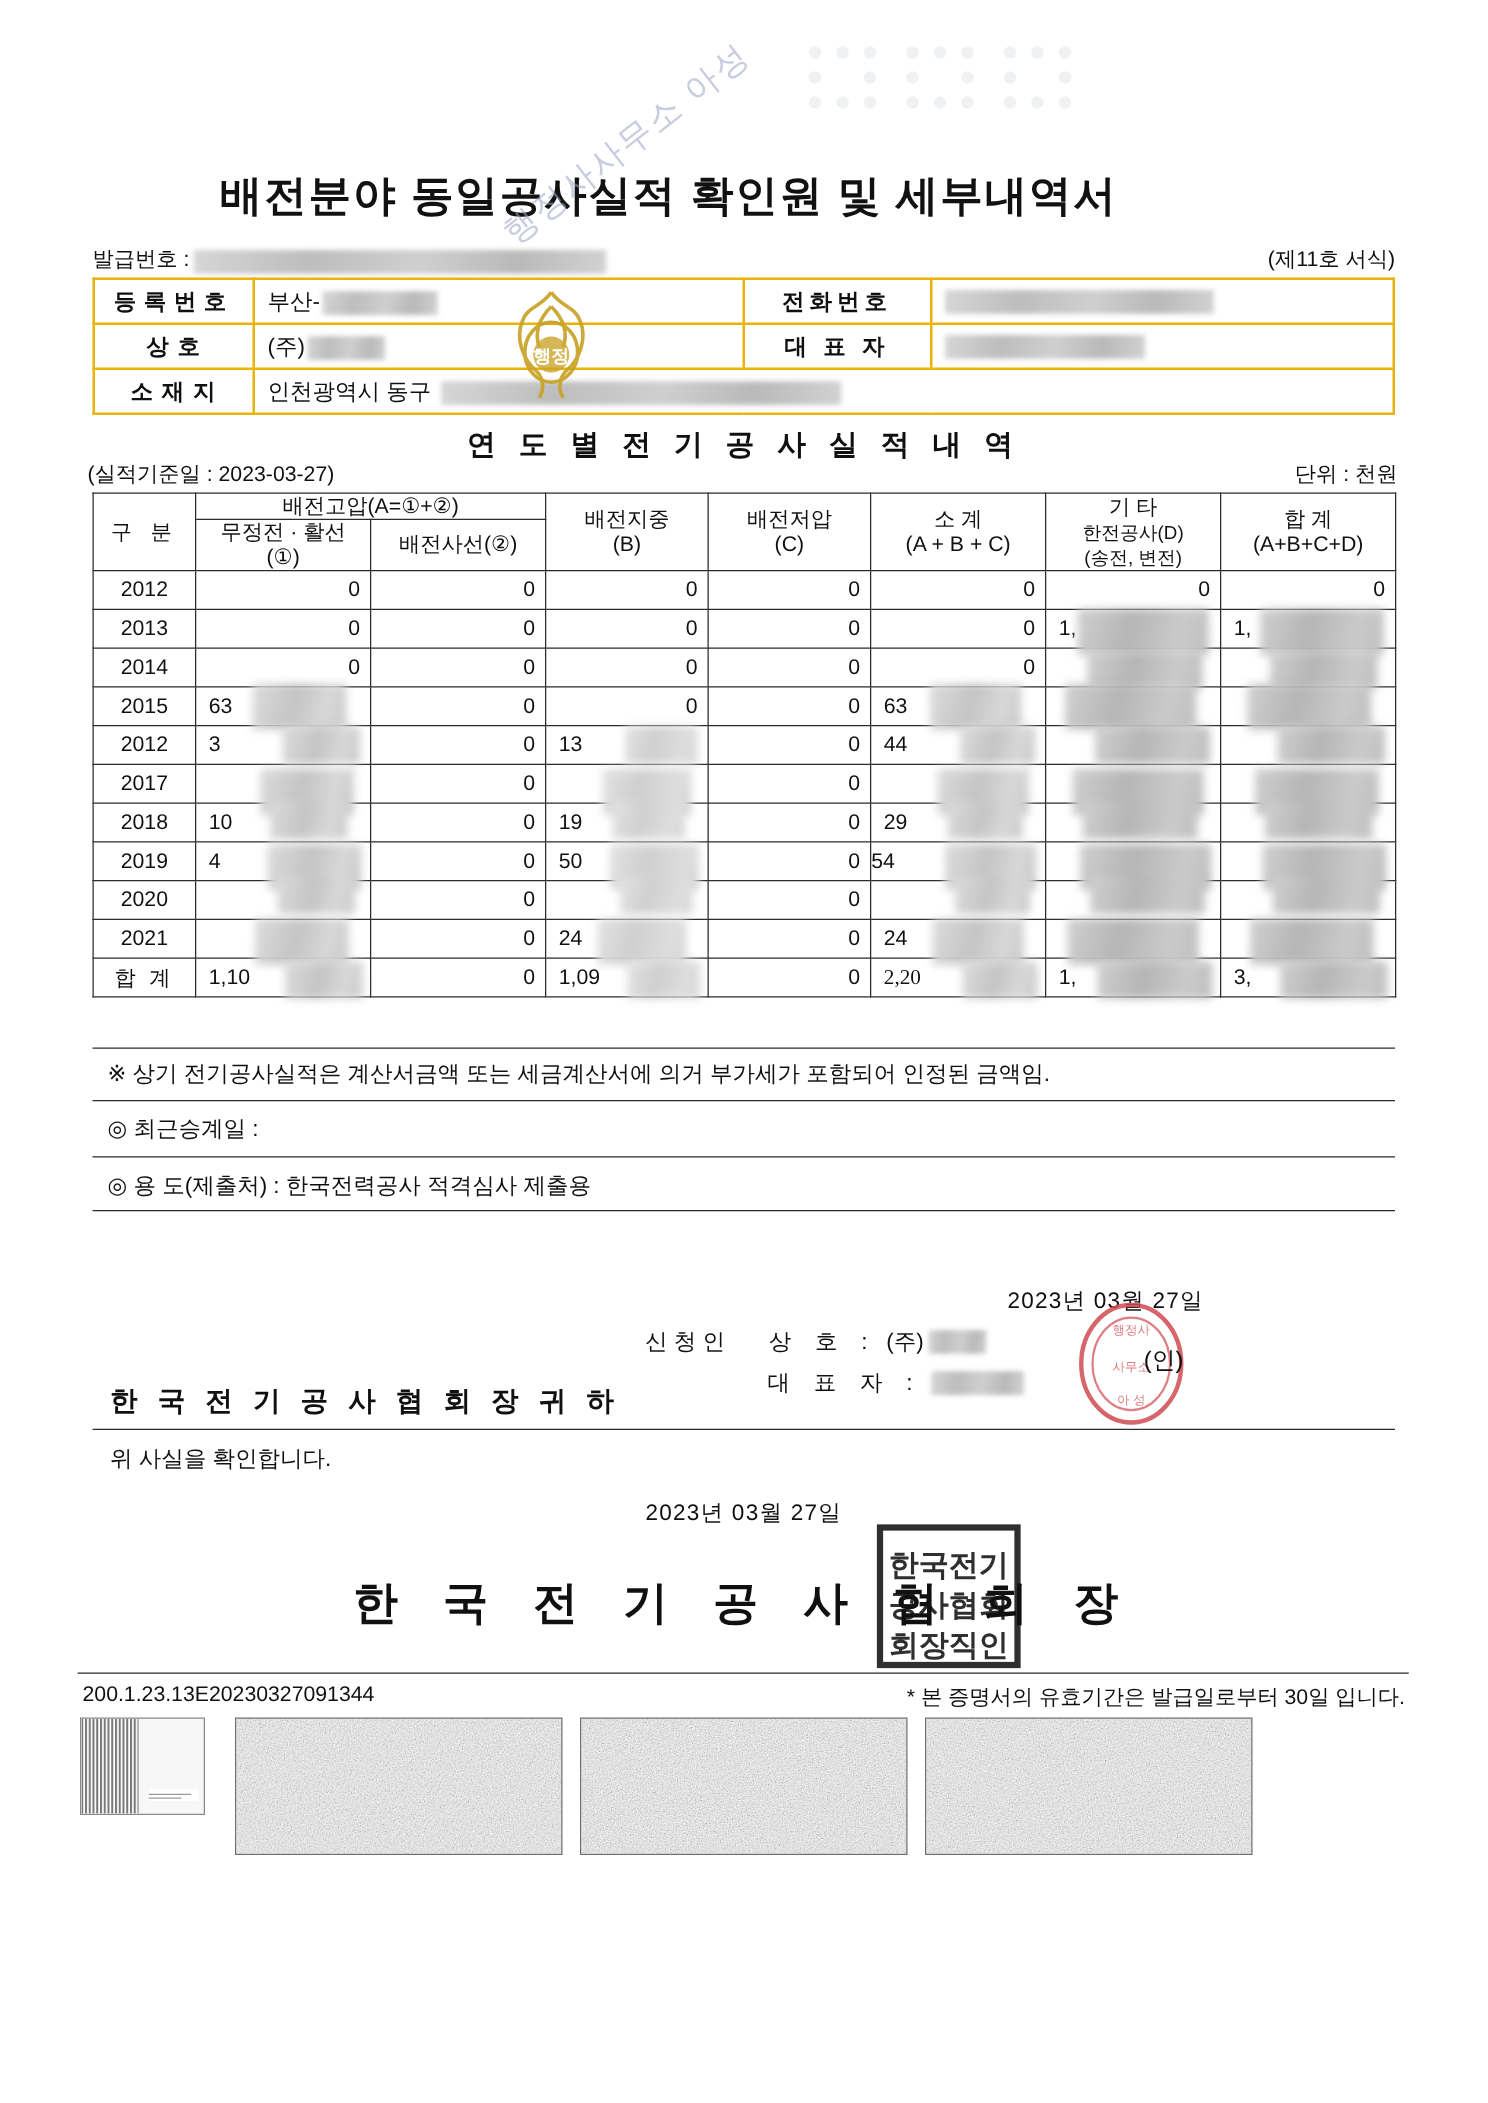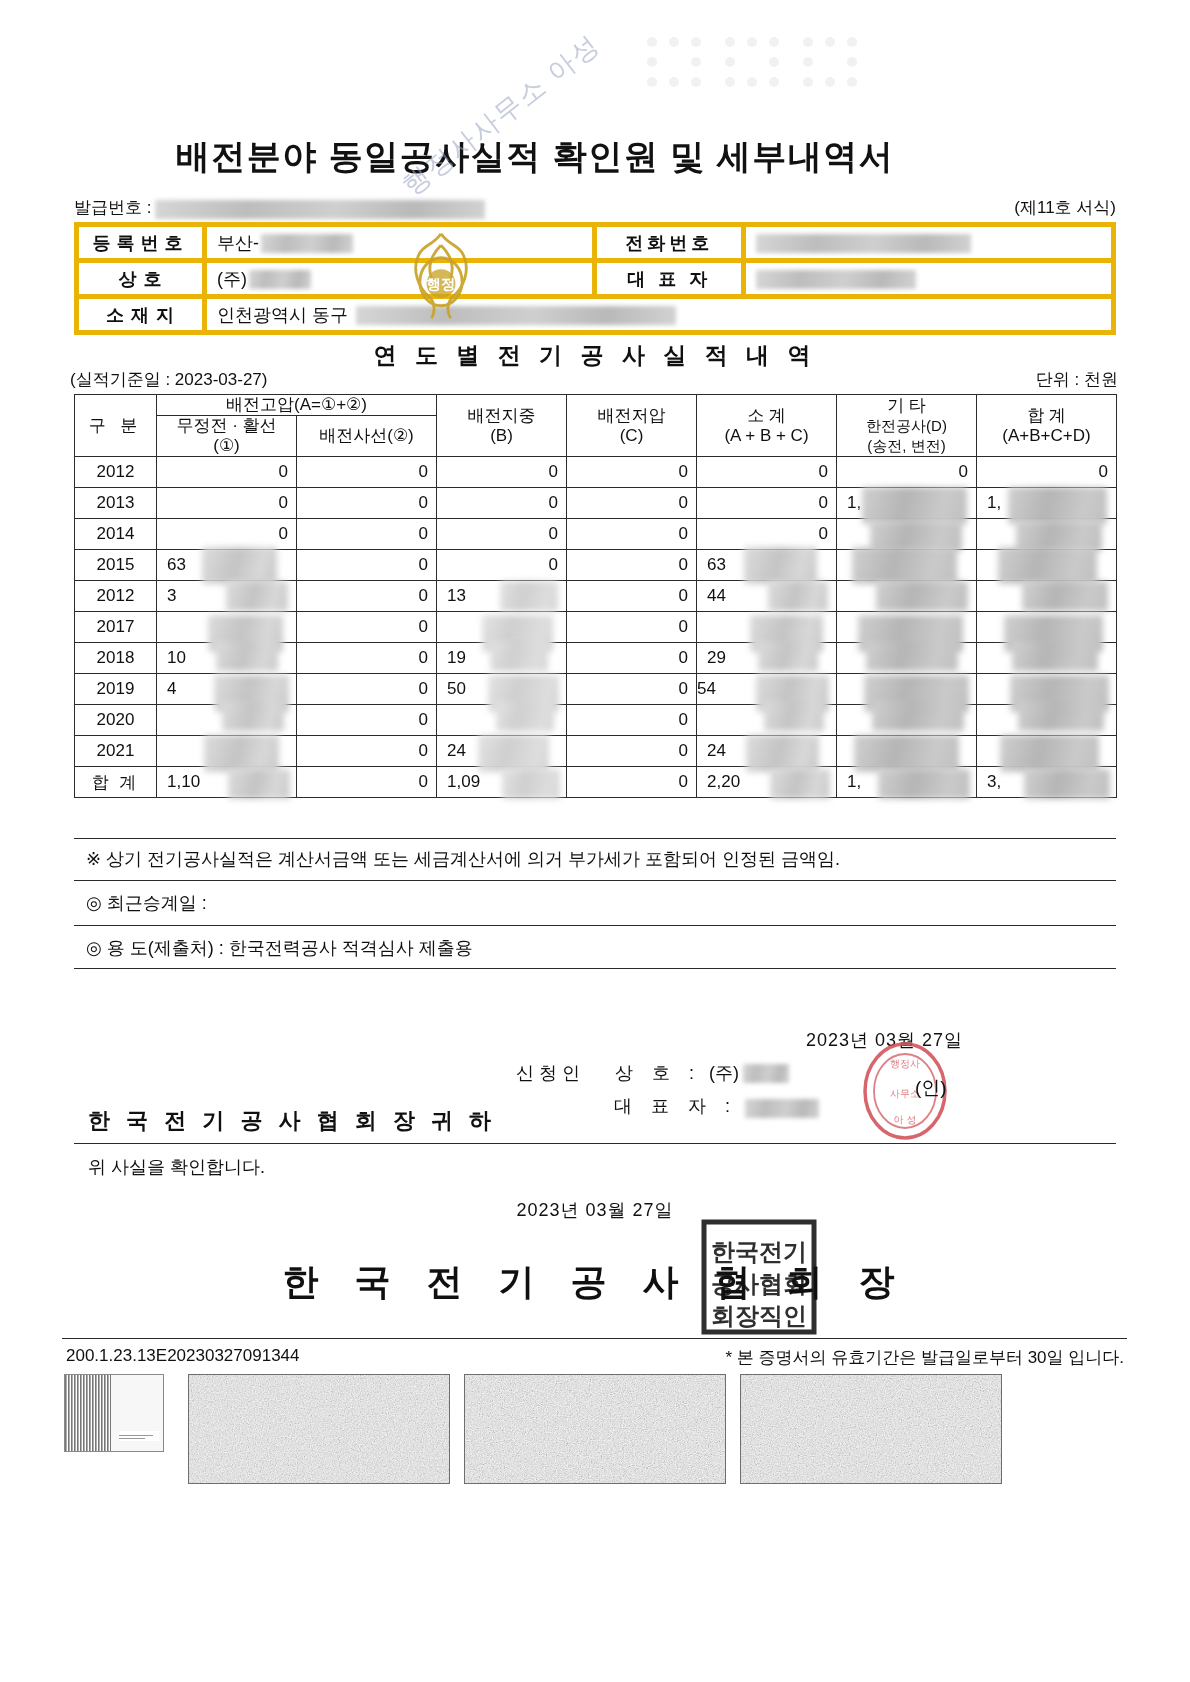--- a/index.html
+++ b/index.html
@@ -88,21 +88,21 @@
 
   
   table.info {
     position: absolute;
     left: 74px; top: 222px;
     width: 1042px;
     border-collapse: collapse;
     font-size: 18px;
   }
   table.info td {
-    border: 5px solid #eab308;
+    border: 2px solid #eab308;
     height: 36px;
     padding: 0 10px;
     vertical-align: middle;
   }
   td.lbl {
     width: 128px;
     text-align: center;
     font-weight: bold;
     letter-spacing: 6px;
     padding-left: 14px;
@@ -542,21 +542,21 @@
           <td class="num" style="text-align: left; padding-left: 10px;"><span>24</span><span class="cellblur cb-l" style="width: 73px; height: 37px; right: 17px; top: -1px;"></span></td>
           <td class="num"><span></span><span class="cellblur cb-h" style="width: 105px; height: 37px; right: 17px; top: -1px;"></span></td>
           <td class="num"><span></span><span class="cellblur cb-h" style="width: 99px; height: 37px; right: 17px; top: -1px;"></span></td>
         </tr>
         <tr class="total">
           <td class="year">합 계</td>
           <td class="num" style="text-align: left; padding-left: 10px;"><span>1,10</span><span class="cellblur cb-l" style="width: 62px; height: 30px; right: 6px; top: 2px;"></span></td>
           <td class="num"><span>0</span></td>
           <td class="num" style="text-align: left; padding-left: 10px;"><span>1,09</span><span class="cellblur cb-m" style="width: 58px; height: 30px; right: 6px; top: 2px;"></span></td>
           <td class="num"><span>0</span></td>
-          <td class="num" style="text-align: left; padding-left: 10px;"><span>2,20</span><span class="cellblur cb-l" style="width: 60px; height: 30px; right: 6px; top: 2px;"></span></td>
+          <td class="num" style="text-align: left; padding-left: 10px; font-family: Liberation Serif, serif;"><span>2,20</span><span class="cellblur cb-l" style="width: 60px; height: 30px; right: 6px; top: 2px;"></span></td>
           <td class="num" style="text-align: left; padding-left: 10px;"><span>1,</span><span class="cellblur cb-h" style="width: 92px; height: 30px; right: 6px; top: 2px;"></span></td>
           <td class="num" style="text-align: left; padding-left: 10px;"><span>3,</span><span class="cellblur cb-h" style="width: 86px; height: 30px; right: 6px; top: 2px;"></span></td>
         </tr>
       </tbody>
   </table>
 
   <div class="note-line" style="top:838px;"></div>
   <div class="note" style="top:846px;">※ 상기 전기공사실적은 계산서금액 또는 세금계산서에 의거 부가세가 포함되어 인정된 금액임.</div>
 
   <div class="note-line" style="top:880px;"></div>
@@ -569,21 +569,21 @@
 
   <div class="sig-date" style="left:806px; top:1028px;">2023년  03월  27일</div>
 
   <div class="sig-row" style="left:516px; top:1061px;">
     <span class="k">신청인</span>
     <span class="k2" style="margin-left:22px;">상      호 :</span>
     <span>(주)</span>
     <span class="redact" style="width:46px;height:19px;margin-left:-4px;"></span>
   </div>
 
-  <div class="sig-row" style="left:614px; top:1094px;align-items:flex-end;">
+  <div class="sig-row" style="left:614px; top:1094px;">
     <span class="k2">대 표 자 :</span>
     <span class="redact" style="width:74px;height:19px;"></span>
   </div>
 
   <div class="red-seal">
     <svg viewBox="0 0 86 100" width="86" height="100" aria-hidden="true">
       <ellipse cx="43" cy="50" rx="40" ry="47" fill="none" stroke="#cf4a52" stroke-width="3.5" opacity=".85"></ellipse>
       <ellipse cx="43" cy="50" rx="31" ry="37" fill="none" stroke="#cf4a52" stroke-width="1.8" opacity=".7"></ellipse>
       <g fill="#cf4a52" opacity=".72" font-family="'Liberation Sans',sans-serif" font-size="10" text-anchor="middle">
         <text x="43" y="26">행정사</text>

